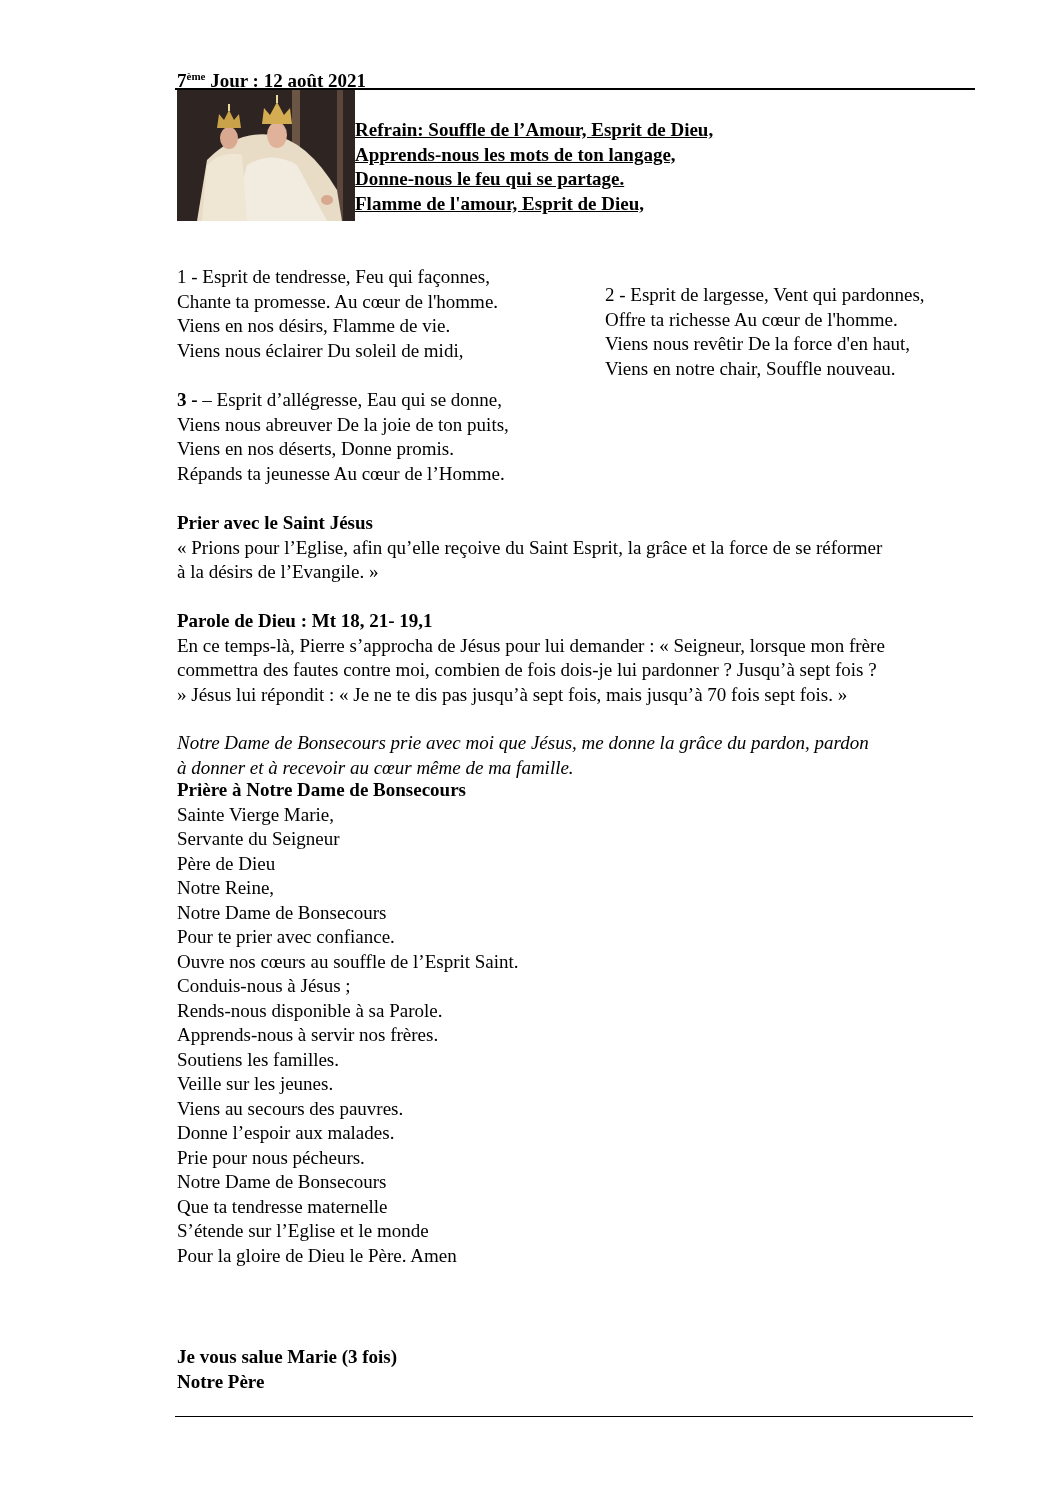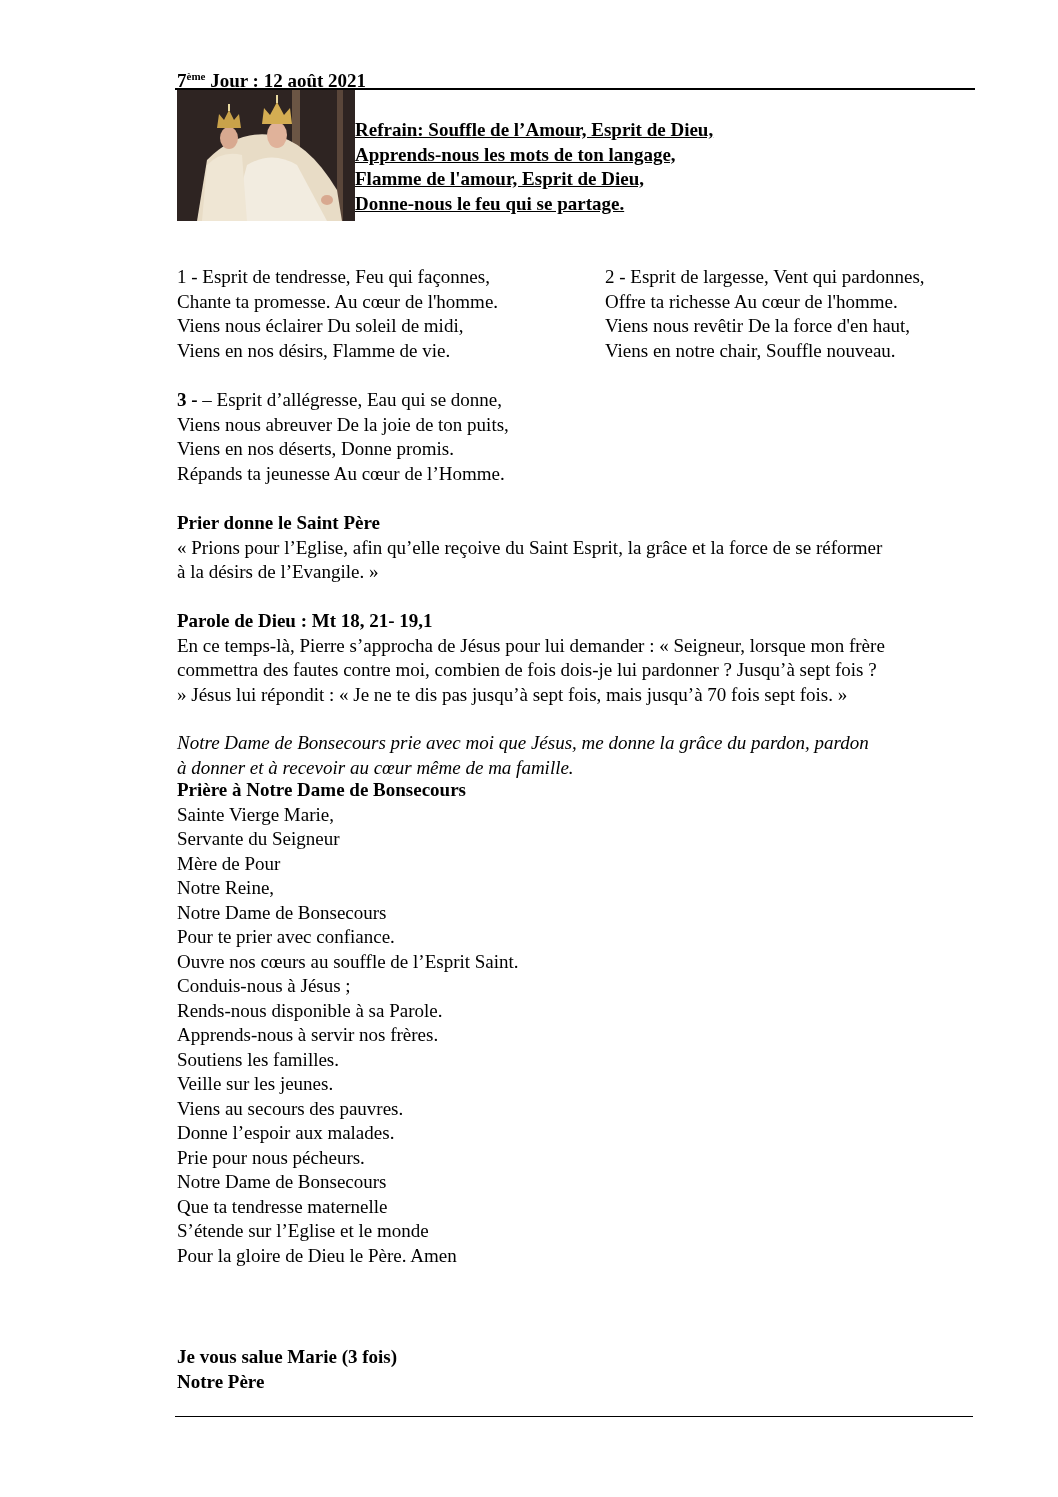--- a/index.html
+++ b/index.html
@@ -19,21 +19,21 @@
   .footer-rule { left: 137px; top: 1416px; width: 798px; height: 1px; }
   .photo {
     position: absolute; left: 139px; top: 90px; width: 178px; height: 131px;
     overflow: hidden;
     background: linear-gradient(90deg, #2a2020 0%, #3b2e2a 30%, #5a4a3e 60%, #3a2c26 85%, #201818 100%);
   }
   .photo svg { display: block; }
   .refrain { left: 317px; top: 118px; text-decoration: underline; }
   .refrain .line { font-weight: bold; }
   .verse1 { left: 139px; top: 265px; }
-  .verse2 { left: 567px; top: 265px; }
+  .verse2 { left: 567px; top: 283px; }
   .verse3 { left: 139px; top: 388px; }
   .line { display: block; }
   .sec-saint { left: 139px; top: 511px; }
   .sec-parole { left: 139px; top: 609px; }
   .sec-italic { left: 139px; top: 731px; font-style: italic; }
   .sec-priere { left: 139px; top: 778px; }
   .sec-end { left: 139px; top: 1345px; }
 </style>
 </head>
 <body>
@@ -63,68 +63,68 @@
       <rect x="51" y="14" width="2" height="7" fill="#e8d9a0"></rect>
       <rect x="99" y="5" width="2" height="8" fill="#e8d9a0"></rect>
 
       <ellipse cx="150" cy="110" rx="6" ry="5" fill="#d8a990"></ellipse>
     </svg>
   </div>
 
   <div class="abs txt refrain">
     <span class="line">Refrain: Souffle de l’Amour, Esprit de Dieu,</span>
     <span class="line">Apprends-nous les mots de ton langage,</span>
+    <span class="line">Donne-nous le feu qui se partage.</span>
     <span class="line">Flamme de l'amour, Esprit de Dieu,</span>
-    <span class="line">Donne-nous le feu qui se partage.</span>
   </div>
 
   <div class="abs txt verse1">
     <span class="line"><span>1 -</span><span> Esprit de tendresse, Feu qui façonnes,</span></span>
     <span class="line">Chante ta promesse. Au cœur de l'homme.</span>
+    <span class="line">Viens en nos désirs, Flamme de vie.</span>
     <span class="line">Viens nous éclairer Du soleil de midi,</span>
-    <span class="line">Viens en nos désirs, Flamme de vie.</span>
   </div>
 
   <div class="abs txt verse2">
     <span class="line"><span>2 -</span><span> Esprit de largesse, Vent qui pardonnes,</span></span>
     <span class="line">Offre ta richesse Au cœur de l'homme.</span>
     <span class="line">Viens nous revêtir De la force d'en haut,</span>
     <span class="line">Viens en notre chair, Souffle nouveau.</span>
   </div>
 
   <div class="abs txt verse3">
     <span class="line"><span class="bold">3 -</span><span> – Esprit d’allégresse, Eau qui se donne,</span></span>
     <span class="line">Viens nous abreuver De la joie de ton puits,</span>
     <span class="line">Viens en nos déserts, Donne promis.</span>
     <span class="line">Répands ta jeunesse Au cœur de l’Homme.</span>
   </div>
 
   <div class="abs txt sec-saint">
-    <span class="line bold">Prier donne le Saint Père</span>
+    <span class="line bold">Prier avec le Saint Jésus</span>
     <span class="line">« Prions pour l’Eglise, afin qu’elle reçoive du Saint Esprit, la grâce et la force de se réformer</span>
     <span class="line">à la désirs de l’Evangile. »</span>
   </div>
 
   <div class="abs txt sec-parole">
     <span class="line bold">Parole de Dieu :  Mt 18, 21- 19,1</span>
     <span class="line">En ce temps-là, Pierre s’approcha de Jésus pour lui demander : « Seigneur, lorsque mon frère</span>
     <span class="line">commettra des fautes contre moi, combien de fois dois-je lui pardonner ? Jusqu’à sept fois ?</span>
     <span class="line">» Jésus lui répondit : « Je ne te dis pas jusqu’à sept fois, mais jusqu’à 70 fois sept fois. »</span>
   </div>
 
   <div class="abs txt sec-italic">
     <span class="line">Notre Dame de Bonsecours prie avec moi que Jésus, me donne la grâce du pardon, pardon</span>
     <span class="line">à donner et à recevoir au cœur même de ma famille.</span>
   </div>
 
   <div class="abs txt sec-priere">
     <span class="line bold">Prière à Notre Dame de Bonsecours</span>
     <span class="line">Sainte Vierge Marie,</span>
     <span class="line">Servante du Seigneur</span>
-    <span class="line">Mère de Pour</span>
+    <span class="line">Père de Dieu</span>
     <span class="line">Notre Reine,</span>
     <span class="line">Notre Dame de Bonsecours</span>
     <span class="line">Pour te prier avec confiance.</span>
     <span class="line">Ouvre nos cœurs au souffle de l’Esprit Saint.</span>
     <span class="line">Conduis-nous à Jésus ;</span>
     <span class="line">Rends-nous disponible à sa Parole.</span>
     <span class="line">Apprends-nous à servir nos frères.</span>
     <span class="line">Soutiens les familles.</span>
     <span class="line">Veille sur les jeunes.</span>
     <span class="line">Viens au secours des pauvres.</span>

